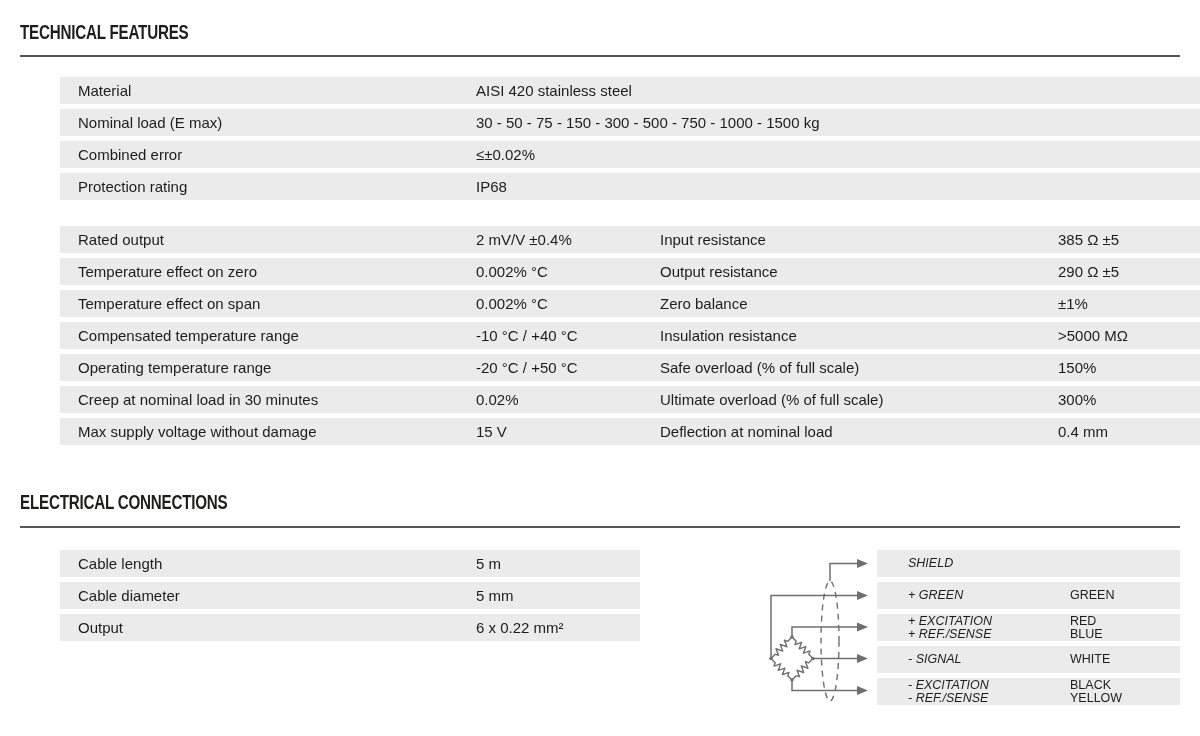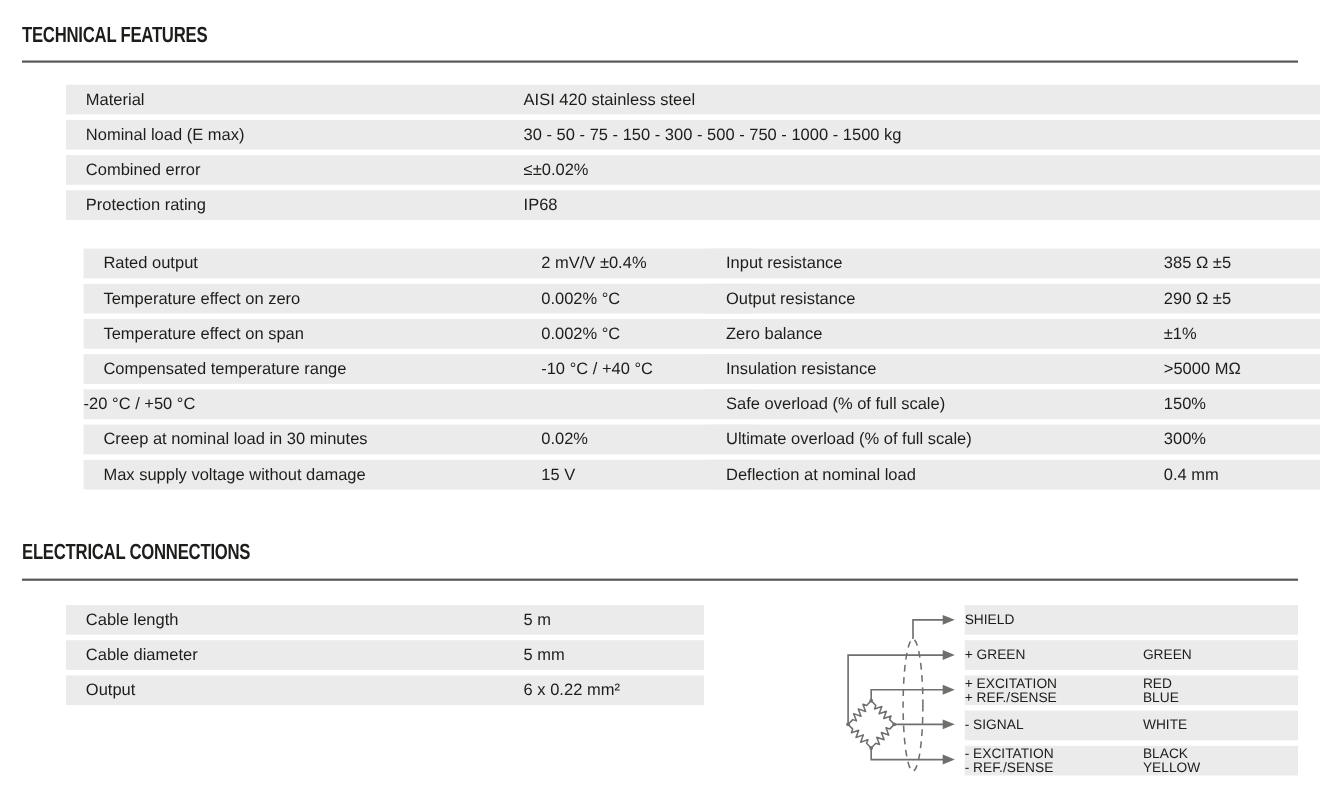--- a/index.html
+++ b/index.html
@@ -48,21 +48,21 @@
   .wiring-table { position: absolute; left: 877px; top: 550px; width: 303px; }
   .wiring-row {
     height: 27px;
     margin-bottom: 5px;
     background: #ebebeb;
     display: flex;
     align-items: center;
     font-size: 12.5px;
     line-height: 13px;
   }
-  .wiring-signal { width: 162px; flex: none; white-space: nowrap; }
+  .wiring-signal { margin-left: 31px; width: 162px; flex: none; white-space: nowrap; font-style: italic; }
   .wiring-color { flex: 1; white-space: nowrap; }
   #bridge-svg { position: absolute; left: 755px; top: 540px; }
 </style>
 </head>
 <body>
 
 <div id="page">
 
   <div class="section-title" style="top:22px;">
     <span>TECHNICAL FEATURES</span>
@@ -81,38 +81,39 @@
     <div class="spec-row">
       <div class="spec-label">Combined error</div>
       <div class="spec-value">≤±0.02%</div>
     </div>
     <div class="spec-row">
       <div class="spec-label">Protection rating</div>
       <div class="spec-value">IP68</div>
     </div>
   </div>
 
-  <div class="spec-table" style="left:36px; top:226px; width:610px;">
+  <div class="spec-table" style="left:20px; top:226px; width:610px;">
     <div class="spec-row">
       <div class="spec-label">Rated output</div>
       <div class="spec-value">2 mV/V ±0.4%</div>
     </div>
     <div class="spec-row">
       <div class="spec-label">Temperature effect on zero</div>
       <div class="spec-value">0.002% °C</div>
     </div>
     <div class="spec-row">
       <div class="spec-label">Temperature effect on span</div>
       <div class="spec-value">0.002% °C</div>
     </div>
     <div class="spec-row">
       <div class="spec-label">Compensated temperature range</div>
       <div class="spec-value">-10 °C / +40 °C</div>
     </div>
     <div class="spec-row">
+      <div class="spec-label">Operating temperature range</div>
       <div class="spec-value">-20 °C / +50 °C</div>
     </div>
     <div class="spec-row">
       <div class="spec-label">Creep at nominal load in 30 minutes</div>
       <div class="spec-value">0.02%</div>
     </div>
     <div class="spec-row">
       <div class="spec-label">Max supply voltage without damage</div>
       <div class="spec-value">15 V</div>
     </div>

